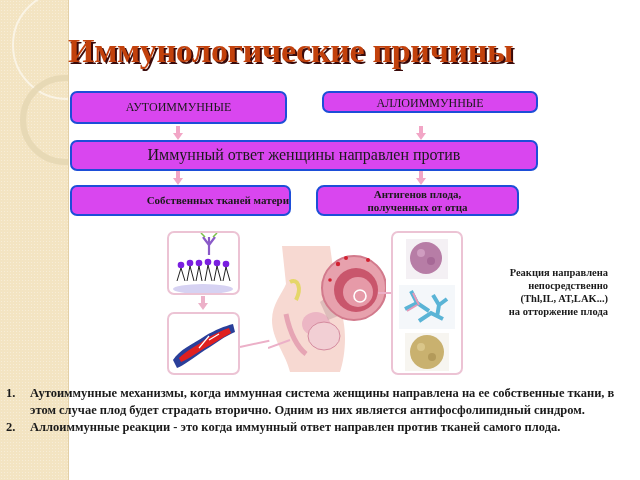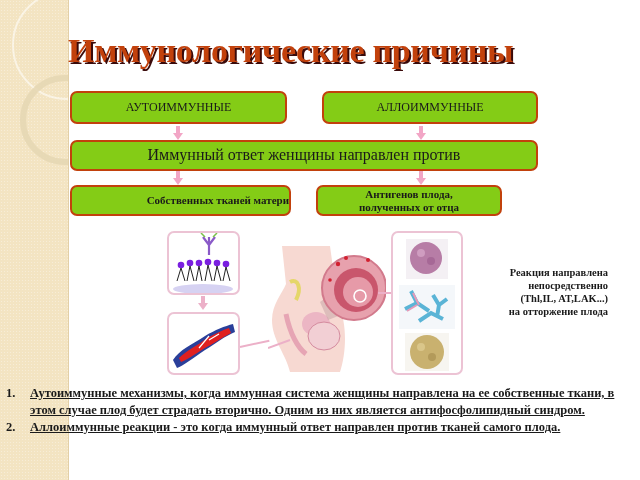--- a/index.html
+++ b/index.html
@@ -22,30 +22,30 @@
     .strip-circle.c2 { left: 20px; top: 75px; width: 90px; height: 90px; border-color: rgba(230,215,180,0.9); border-width: 6px; }
 
     .title {
       position: absolute; left: 68px; top: 32px; width: 520px;
       font-size: 34px; font-weight: bold; color: #c2410c;
       text-shadow: 2px 2px 0 #3a0a0a;
       white-space: nowrap; letter-spacing: -0.3px;
     }
 
     .box {
-      position: absolute; background: #84cc16;
-      border: 2px solid #c2410c; border-radius: 7px;
+      position: absolute; background: #d946ef;
+      border: 2px solid #1d4ed8; border-radius: 7px;
       display: flex; align-items: center; justify-content: center;
       text-align: center; line-height: 1.15;
     }
     .box-auto { left: 70px; top: 91px; width: 217px; height: 33px; font-size: 12px; }
-    .box-allo { left: 322px; top: 91px; width: 216px; height: 33px; font-size: 12px; }
+    .box-allo { left: 322px; top: 91px; width: 216px; height: 22px; font-size: 12px; align-items: flex-end; }
     .box-resp { left: 70px; top: 140px; width: 468px; height: 31px; font-size: 16px; }
     .box-own  { left: 70px; top: 185px; width: 221px; height: 31px; font-size: 11px; font-weight: bold; justify-content: flex-end; }
-    .box-ant  { left: 316px; top: 185px; width: 186px; height: 31px; font-size: 11px; font-weight: bold; }
+    .box-ant  { left: 316px; top: 185px; width: 203px; height: 31px; font-size: 11px; font-weight: bold; border-radius: 8px; }
 
     .arrow { position: absolute; width: 10px; height: 14px; }
     .arrow .stem { position: absolute; left: 3px; top: 0; width: 4px; height: 8px; background: #f2a6c6; }
     .arrow .head { position: absolute; left: 0; top: 7px; width: 0; height: 0;
       border-left: 5px solid transparent; border-right: 5px solid transparent; border-top: 7px solid #f2a6c6; }
 
     .card {
       position: absolute; background: #fff;
       border: 2px solid #ecc3d4; border-radius: 7px;
     }
@@ -58,21 +58,21 @@
     .figure { position: absolute; left: 268px; top: 244px; width: 118px; height: 130px; }
 
     .reaction-note {
       position: absolute; left: 478px; top: 266px; width: 130px;
       font-size: 10.5px; font-weight: bold; text-align: right; line-height: 1.25;
     }
 
     .notes { position: absolute; left: 6px; top: 385px; width: 620px; font-size: 12.5px; font-weight: bold; line-height: 17px; }
     .note-item { display: flex; }
     .note-num { width: 24px; flex: none; }
-    .note-text { flex: 1; text-decoration: underline; }
+    .note-text { flex: 1; }
   </style>
 </head>
 <body>
 
 <div class="side-strip">
   <div class="strip-circle c1"></div>
   <div class="strip-circle c2"></div>
 </div>
 
 <h1 class="title">Иммунологические причины</h1>

